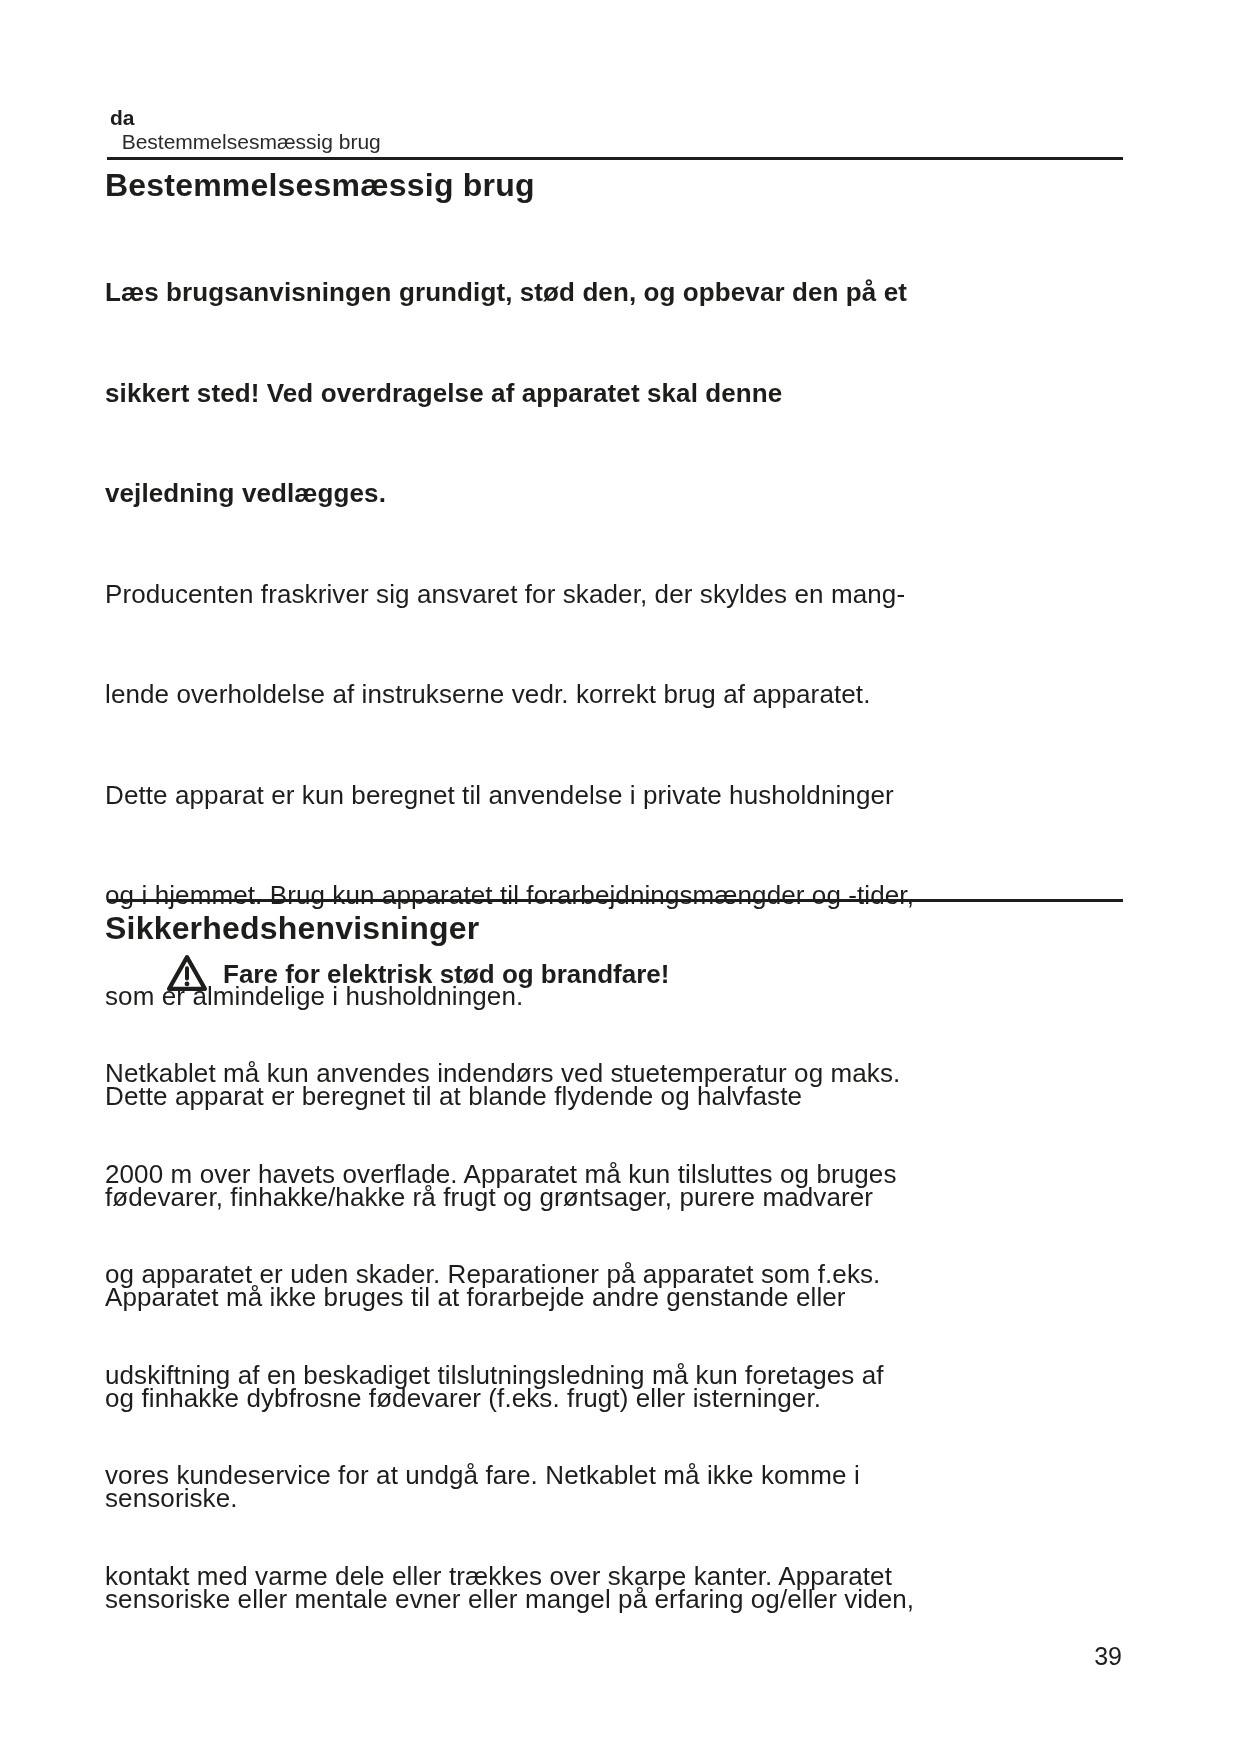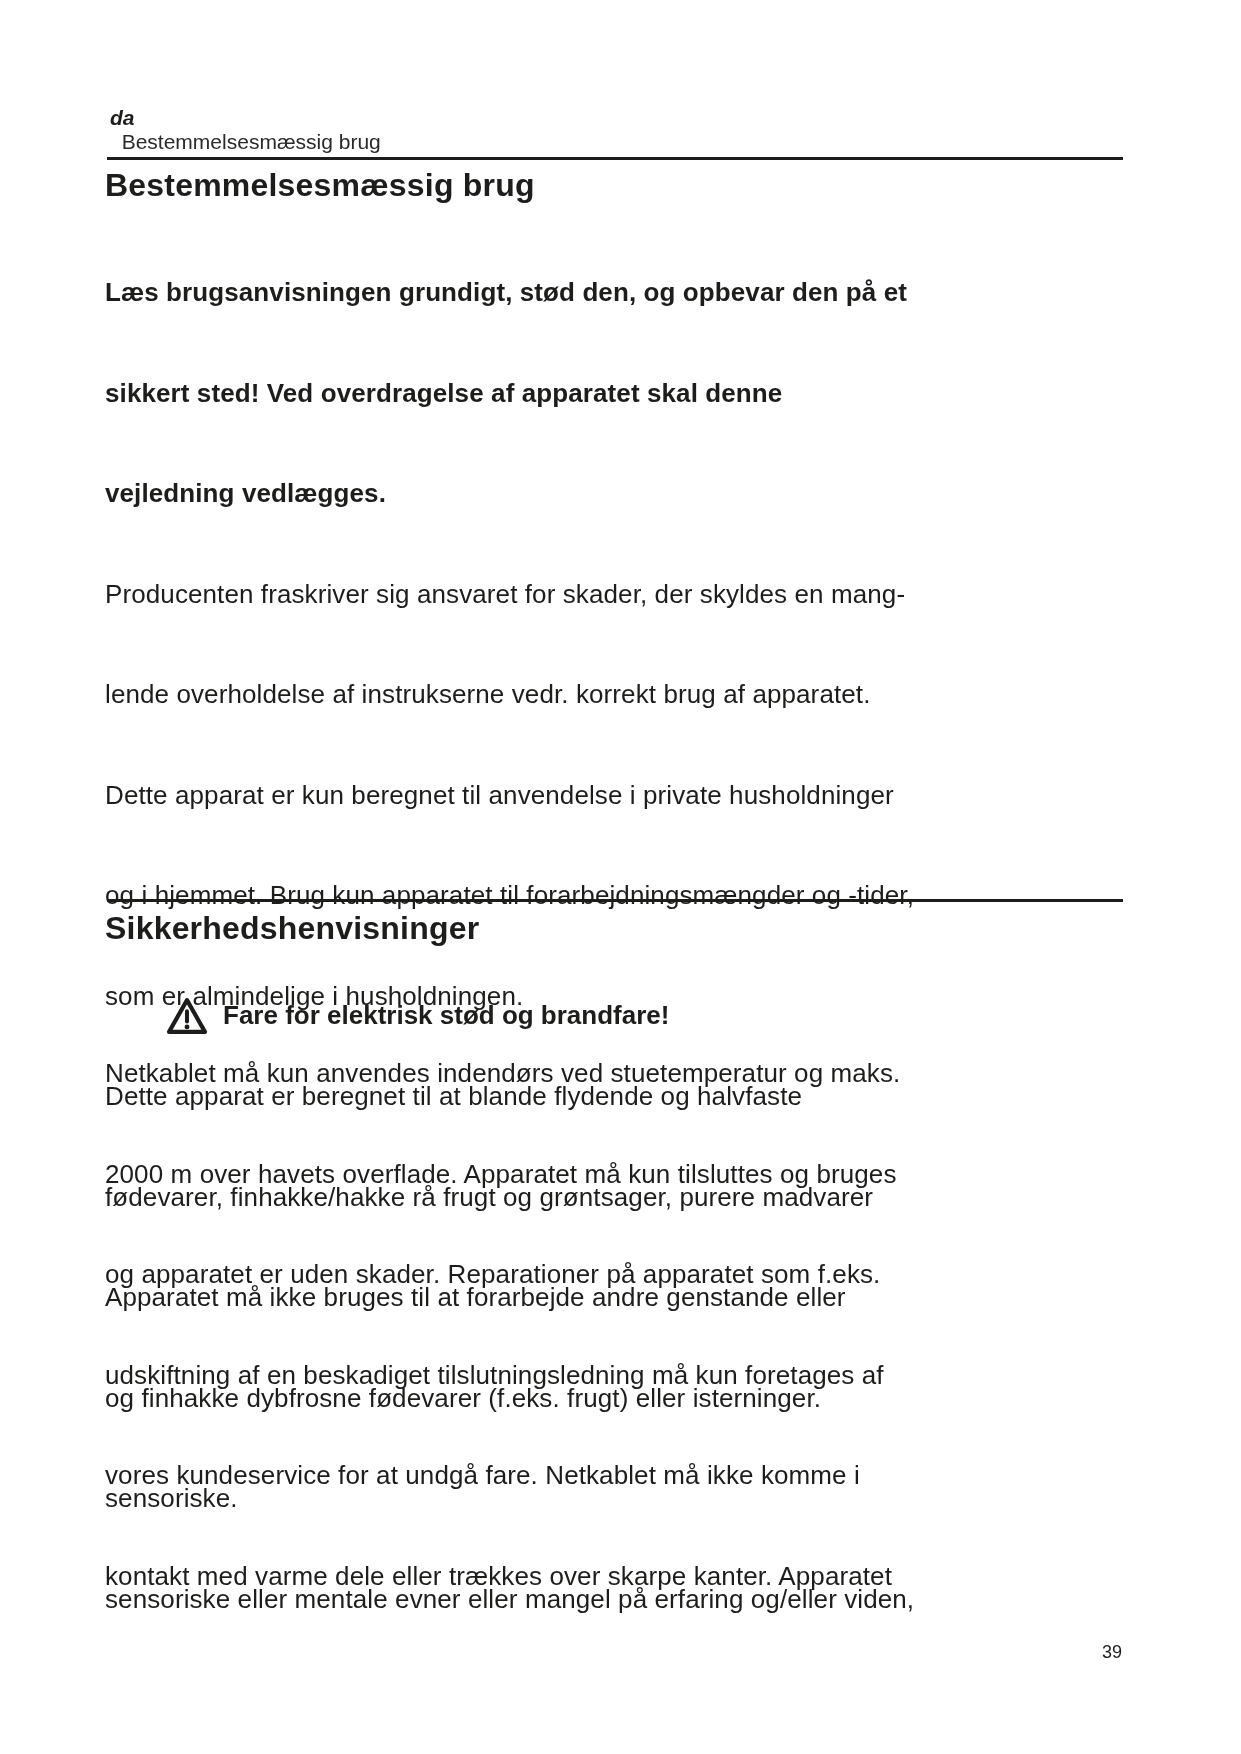--- a/index.html
+++ b/index.html
@@ -7,47 +7,47 @@
     width:1241px;height:1754px;position:relative;background:#ffffff;
     font-family:"Liberation Sans",sans-serif;color:#1d1d1b;overflow:hidden;
   }
   .abs{position:absolute;}
   
   .runhead{
     top:106px;left:110px;font-size:21px;line-height:24px;color:#2a2a28;
     white-space:pre;
   }
   .runhead .lang-code{
-    position:absolute;left:0;top:0;font-weight:bold;color:#1d1d1b;font-style:italic;
+    position:absolute;left:0;top:0;font-weight:bold;color:#1d1d1b;
   }
   
   .rule{left:107px;width:1016px;height:3px;background:#1d1d1b;}
   .rule1{top:157px;}
   .rule2{top:899px;}
   
   .h1{left:105px;font-size:32px;font-weight:bold;letter-spacing:0.2px;white-space:pre;}
   .sec1-title{top:167px;}
   .sec2-title{top:910px;text-align:right;}
   
   .bodyblock{
     left:105px;font-size:26px;line-height:33.5px;white-space:pre;
     letter-spacing:0.1px;
   }
   .sec1-body{top:209px;}
   .sec2-body{top:990px;}
   .sec1-body .line:nth-child(-n+3){font-weight:bold;}
   
   .warning{
-    top:954px;left:166px;display:flex;align-items:flex-end;gap:15px;
-    font-size:26px;font-weight:bold;white-space:pre;line-height:40px;margin-top:41px;
+    top:954px;left:166px;display:flex;align-items:flex-start;gap:15px;
+    font-size:26px;font-weight:bold;white-space:pre;line-height:40px;
   }
   .warn-icon{width:42px;height:38px;flex:0 0 auto;display:block;}
   
   .pagenum{
-    top:1642px;left:1002px;width:120px;text-align:right;font-size:18px;
+    top:1642px;left:1002px;width:120px;text-align:right;font-size:25px;
   }
 </style>
 </head>
 <body>
 
 <div class="abs runhead">
   <span>Bestemmelsesmæssig brug</span>
   <span class="lang-code">da</span>
 </div>
 

